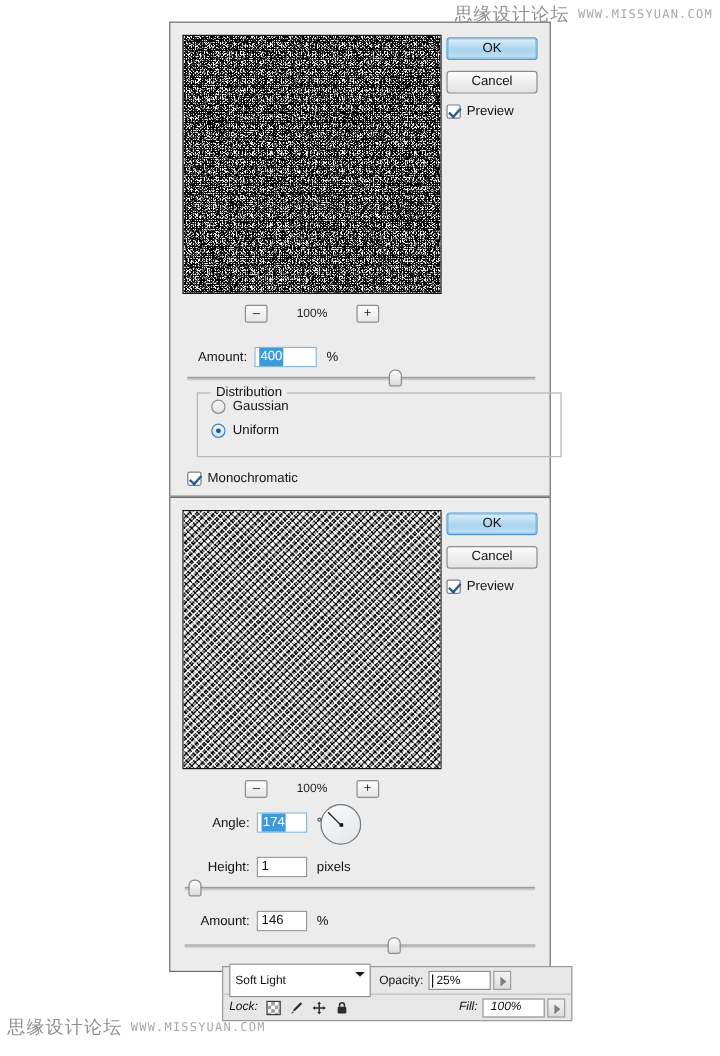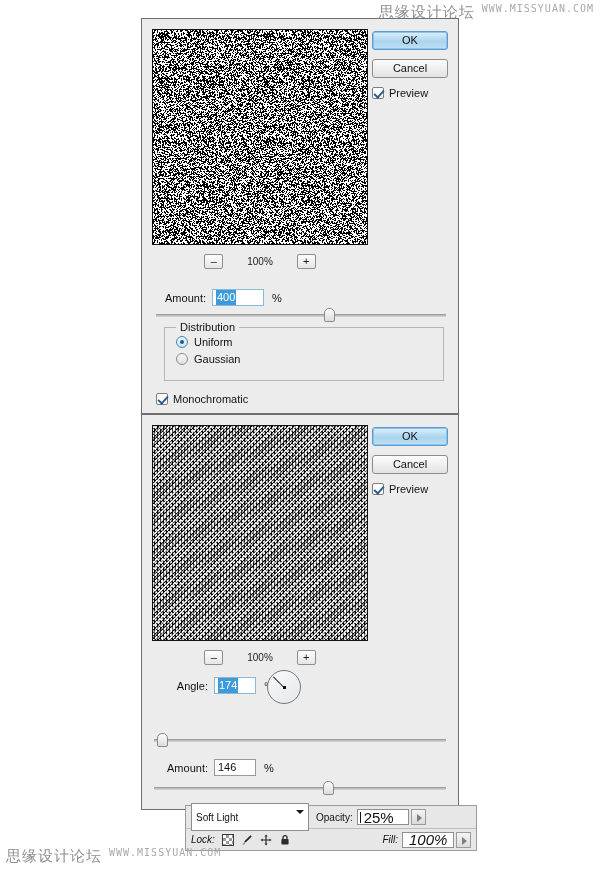--- a/index.html
+++ b/index.html
@@ -6,21 +6,21 @@
   body{
     width:600px;height:880px;
     background:#ffffff;
     font-family:"Liberation Sans","DejaVu Sans",sans-serif;
     position:relative;
     overflow:hidden;
     -webkit-font-smoothing:antialiased;
   }
 
   
-  .wm{position:absolute;display:flex;align-items:flex-start;gap:7px;white-space:nowrap;}
+  .wm{position:absolute;display:flex;align-items:center;gap:7px;white-space:nowrap;}
   .wm .cn{font-family:"DejaVu Sans",sans-serif;font-size:15px;color:#8f8f8f;letter-spacing:1px;}
   .wm .en{font-family:"DejaVu Sans Mono","Liberation Mono",monospace;font-size:10px;color:#a9a9a9;letter-spacing:1px;}
   #wm-top{right:6px;top:3px;}
   #wm-bottom{left:6px;bottom:14px;}
 
   
   .dialog{
     position:absolute;
     background:#ececec;
     border:1px solid #6e6e6e;
@@ -186,21 +186,21 @@
     padding:0 4px;font-size:10px;color:#111;position:relative;
   }
   .combo .caret{
     position:absolute;right:4px;top:6px;
     width:0;height:0;border-left:4px solid transparent;border-right:4px solid transparent;
     border-top:4px solid #1b1b1b;
   }
   .lp-label{margin-left:7px;font-size:10px;color:#111;}
   .numfield{
     width:52px;height:16px;box-sizing:border-box;background:#fff;
-    border:1px solid #8e8e8e;font-size:15px;color:#111;
+    border:1px solid #8e8e8e;font-size:10px;color:#111;
     display:flex;align-items:center;padding:0 3px;position:relative;margin-left:4px;
   }
   .numfield .caret-i{
     position:absolute;left:2px;top:2px;width:1px;height:11px;background:#111;
   }
   .stepper{
     width:15px;height:16px;box-sizing:border-box;margin-left:2px;
     border:1px solid #9b9b9b;background:linear-gradient(#f4f4f4,#dcdcdc);
     position:relative;
   }
@@ -255,29 +255,29 @@
       <span class="sel">400</span>
     </span>
     <span class="unit" style="margin-left:8px;">%</span>
   </div>
 
   <div class="slider" style="left:14px;top:289px;width:290px;">
     <div class="track"></div>
     <div class="thumb" style="left:58%;"></div>
   </div>
 
-  <div class="group" style="left:22px;top:308px;width:280px;height:54px;">
+  <div class="group" style="left:22px;top:308px;width:304px;height:54px;">
     <span class="group-title">Distribution</span>
+    <div class="radio-row" style="margin-top:5px;">
+      <span class="radio"></span>
+      <span class="radio-label">Gaussian</span>
+    </div>
     <div class="radio-row" style="margin-top:8px;">
       <span class="radio on"></span>
       <span class="radio-label">Uniform</span>
-    </div>
-    <div class="radio-row" style="margin-top:5px;">
-      <span class="radio"></span>
-      <span class="radio-label">Gaussian</span>
     </div>
   </div>
 
   <div class="chk-row" style="position:absolute;left:14px;top:371px;">
     <span class="chk on"></span>
     <span class="chk-label">Monochromatic</span>
   </div>
 </div>
 
 <div class="dialog" id="dialog-emboss">
@@ -307,20 +307,27 @@
       <span class="sel">174</span>
     </span>
     <span class="unit" style="margin-left:8px;">°</span>
   </div>
 
   <div class="dial" style="left:125px;top:255px;">
     <div class="hand" style="transform:rotate(-135deg);"></div>
     <div class="hub"></div>
   </div>
 
+  <div class="frow" style="left:14px;top:299px;">
+    <span class="flabel" style="width:52px;">Height:</span>
+    <span class="field" style="width:42px;margin-left:6px;">
+      <span>1</span>
+    </span>
+    <span class="unit" style="margin-left:8px;">pixels</span>
+  </div>
 
   <div class="slider" style="left:12px;top:318px;width:292px;">
     <div class="track"></div>
     <div class="thumb" style="left:1%;"></div>
   </div>
 
   <div class="frow" style="left:14px;top:344px;">
     <span class="flabel" style="width:52px;">Amount:</span>
     <span class="field" style="width:42px;margin-left:6px;">
       <span>146</span>

